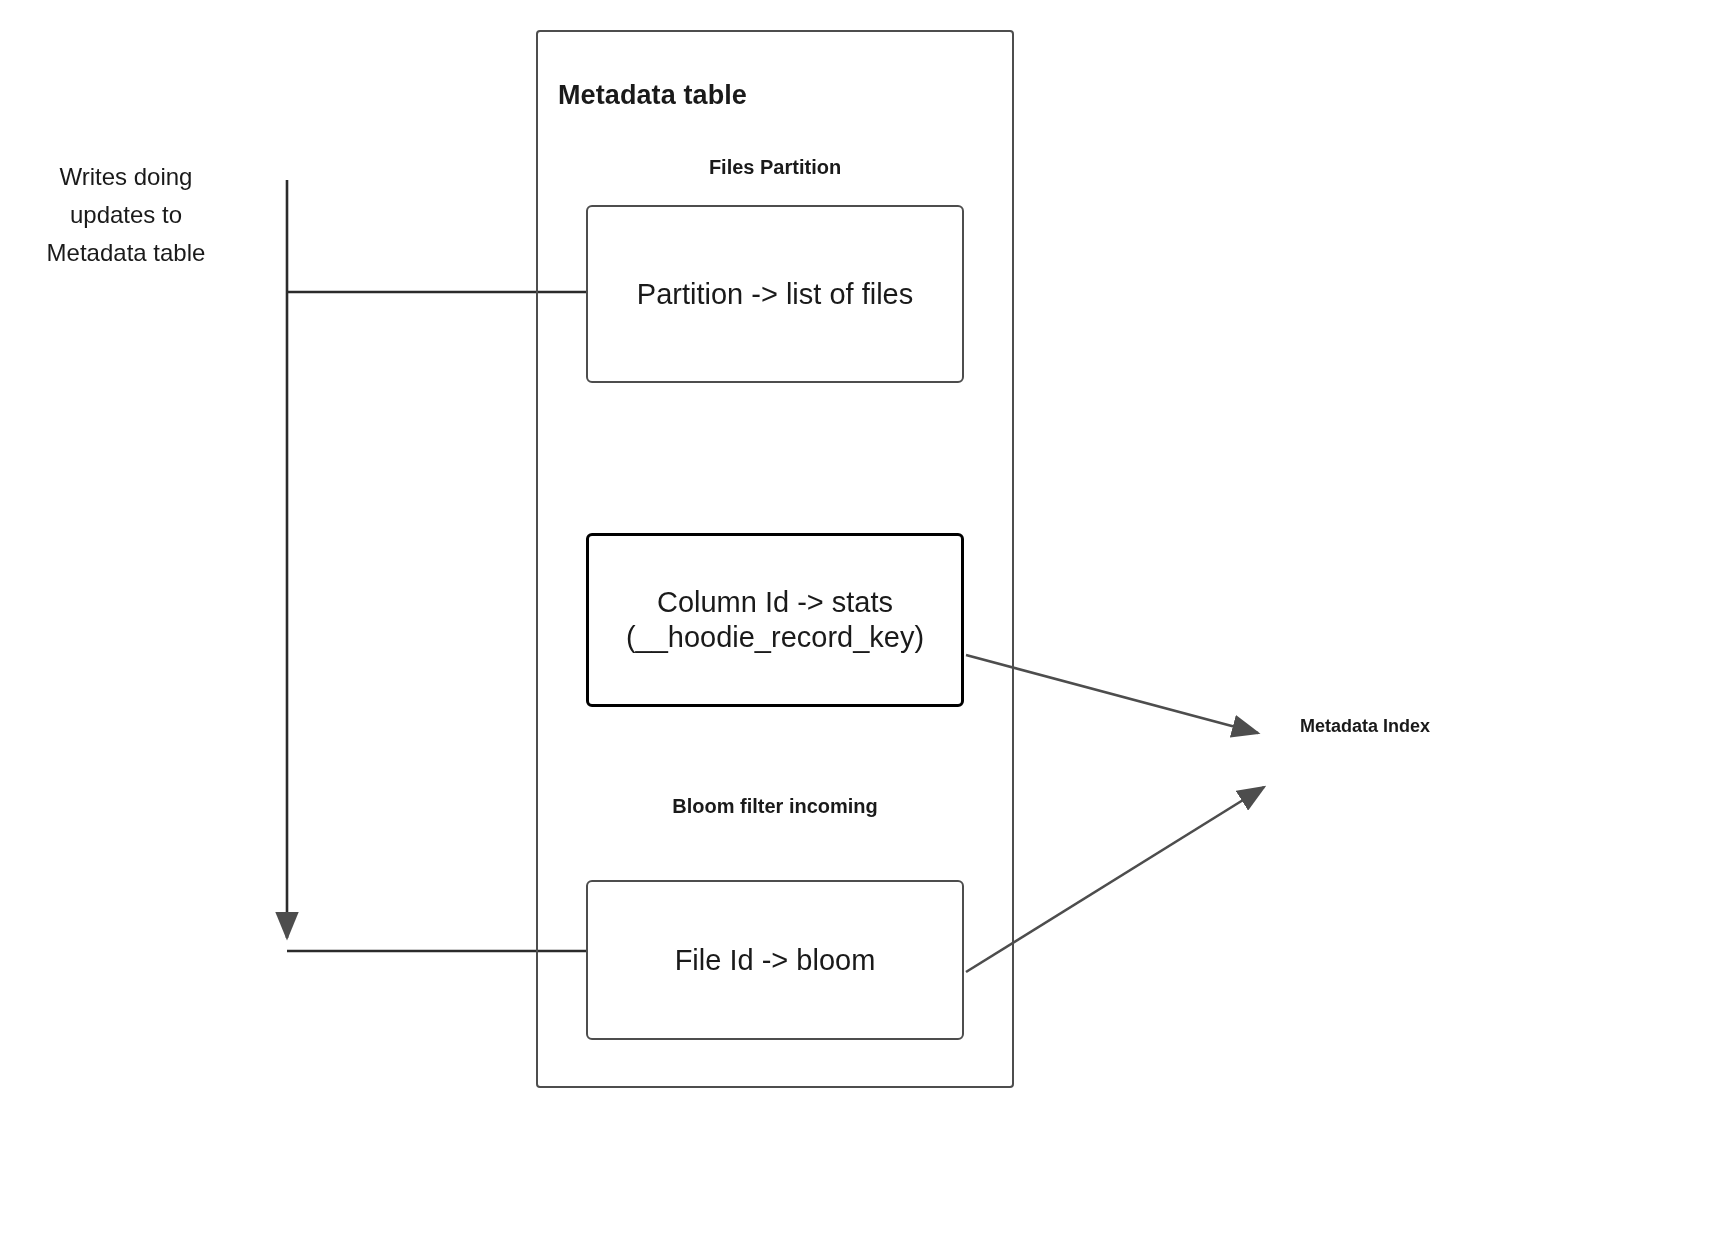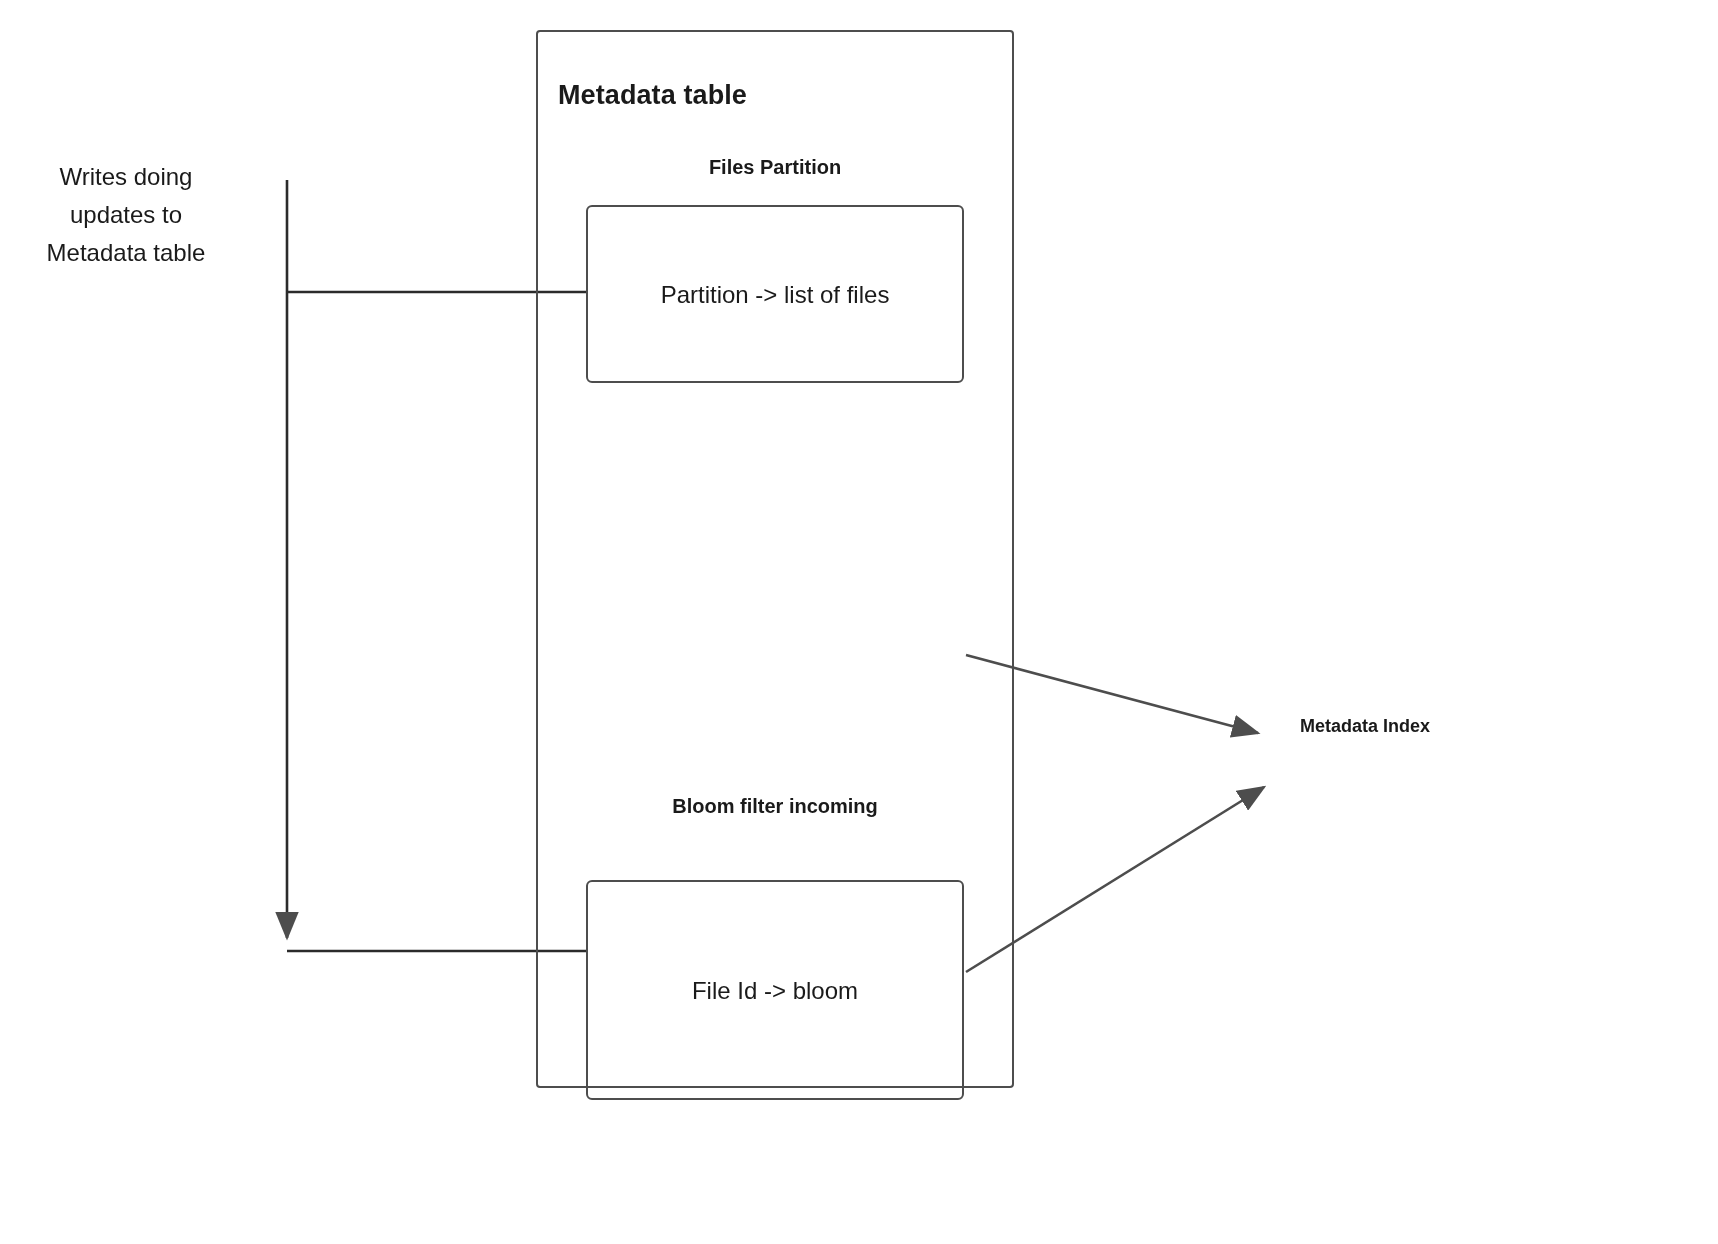--- a/index.html
+++ b/index.html
@@ -51,27 +51,27 @@
     position:absolute;
     left:586px;
     width:378px;
     box-sizing:border-box;
     border:2.5px solid #4d4d4d;
     border-radius:6px;
     display:flex;
     align-items:center;
     justify-content:center;
     text-align:center;
-    font-size:24px;
+    font-size:29px;
     line-height:35px;
     background:transparent;
   }
   #files-box{top:205px;height:178px;}
   #colstats-box{top:533px;height:174px;border:3px solid #000000;}
-  #bloom-box{top:880px;height:220px;}
+  #bloom-box{top:880px;height:160px;}
 
   .box-text{white-space:pre-line;}
 
   
   .left-note{
     position:absolute;
     left:26px;top:158px;
     width:200px;
     text-align:center;
     font-size:24px;
@@ -129,20 +129,24 @@
 Metadata table</div>
 
   <div class="metadata-table"></div>
   <div class="mt-title">Metadata table</div>
 
   <div class="section-heading" id="files-heading">Files Partition</div>
   <div class="inner-box" id="files-box">
     <span class="box-text">Partition -&gt; list of files</span>
   </div>
 
+  <div class="inner-box" id="colstats-box">
+    <span class="box-text">Column Id  -&gt; stats
+(__hoodie_record_key)</span>
+  </div>
 
   <div class="section-heading" id="bloom-heading">Bloom filter
 incoming</div>
   <div class="inner-box" id="bloom-box">
     <span class="box-text">File Id -&gt; bloom</span>
   </div>
 
   <div class="mi-title">Metadata Index</div>
 
 </div>

